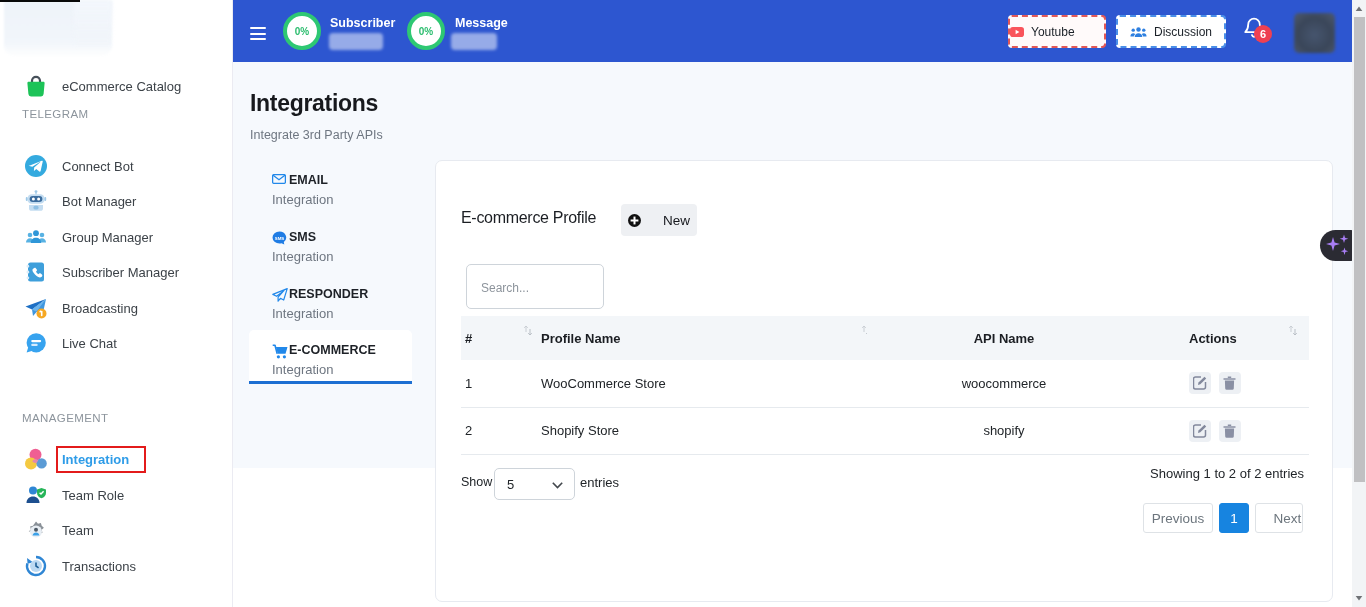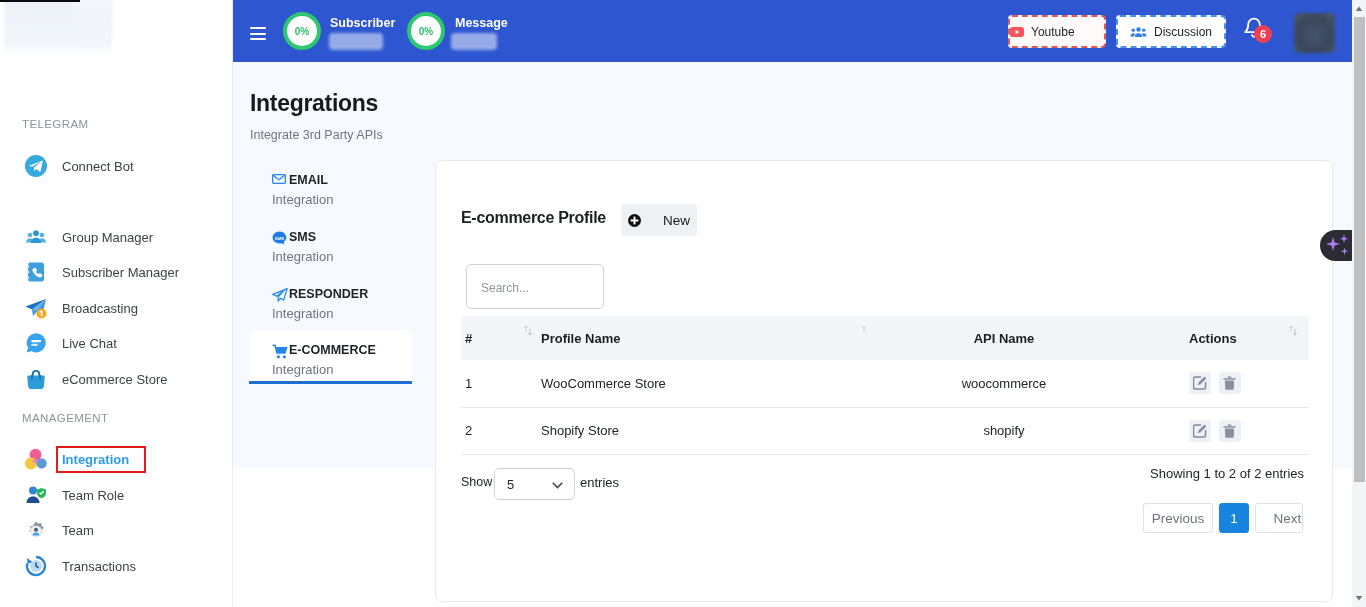--- a/index.html
+++ b/index.html
@@ -40,21 +40,21 @@
 .smi { position:absolute; left:39px; width:160px; }
 .smi .t { position:absolute; left:17px; top:1px; font-size:12.5px; font-weight:bold; color:#1d2127; white-space:nowrap;}
 .smi .s { position:absolute; left:0px; top:20px; font-size:13px; color:#6e7681; }
 .smi svg { position:absolute; left:0px; top:2px; }
 #activebox { left:16px; top:268px; width:163px; height:53px; background:#fff; border-radius:5px 5px 0 0; }
 #activeline { left:16px; top:319px; width:163px; height:2.5px; background:#1d6fd2; }
 
 
 #card { left:202px; top:98px; width:898px; height:442px; background:#fff;
   border:1px solid #e7eaf0; border-radius:7px; }
-#cardtitle { position:absolute; left:25px; top:48px; font-size:16px; letter-spacing:-0.3px; font-weight:bold; color:#1b1e23; }
+#cardtitle { position:absolute; left:25px; top:48px; font-size:16px; letter-spacing:-0.3px; font-weight:normal; color:#1b1e23; }
 #newbtn { position:absolute; left:185px; top:43px; width:76px; height:32px; background:#eef0f3;
   border-radius:4px; display:flex; align-items:center; justify-content:center; gap:22px;
   font-size:13.5px; color:#16181d; }
 #search { position:absolute; left:30px; top:103px; width:138px; height:45px; border:1px solid #ced4da;
   border-radius:5px; background:#fff; }
 #search span { position:absolute; left:14px; top:16px; font-size:12px; color:#8d949c; }
 
 table.tbl { position:absolute; left:25px; top:155px; width:848px; border-collapse:collapse; }
 .tbl th { background:#f3f6f9; font-size:13px; font-weight:bold; color:#1b1e23; text-align:left;
   height:44px; padding:0 0 0 4px; position:relative; }
@@ -78,30 +78,52 @@
 .sarrow { position:absolute; left:3px; width:8px; height:8px; }
 
 #floatbtn { left:1320px; top:230px; width:46px; height:31px; border-radius:16px; background:#2b2b33; z-index:7; }
 </style>
 </head>
 <body>
 <div class="abs" id="sidebar">
   <div class="abs logoblob1"></div>
   <div class="abs logoblob2"></div>
 
-  <div class="sec" style="top:118px">TELEGRAM</div>
+  <div class="mi" style="top:74px">
+    <svg width="24" height="24" viewBox="0 0 24 24">
+        <path d="M8 10.5 V6.8 a4 4 0 0 1 8 0 V10.5" fill="none" stroke="#47505a" stroke-width="2.2"></path>
+        <path d="M4.6 7.8 h14.8 c.8 0 1.3.6 1.2 1.4 l-1 10.8 a2.6 2.6 0 0 1 -2.6 2.4 H7 a2.6 2.6 0 0 1 -2.6 -2.4 L3.4 9.2 c-.1-.8.4-1.4 1.2-1.4z" fill="#1dc358"></path>
+      </svg>
+    <span>eCommerce Catalog</span>
+  </div>
+  <div class="sec" style="top:108px">TELEGRAM</div>
 
   <div class="mi" style="top:154px">
     <svg width="24" height="24" viewBox="0 0 24 24">
         <circle cx="12" cy="12" r="11" fill="#34aadf"></circle>
         <path d="M5.2 11.7 L17.8 6.7 c.6-.25 1.1.15.9.95 L16.6 17 c-.15.7-.6.85-1.2.5 L12.2 15 l-1.6 1.6 c-.2.2-.4.3-.7.3 l.25-3.3 6-5.4 c.3-.25-.05-.4-.4-.2 L8.3 12.8 5.4 11.9 c-.65-.2-.65-.65-.2-.85 z" fill="#fff"></path>
       </svg>
     <span>Connect Bot</span>
   </div>
 
+  <div class="mi" style="top:189px">
+    <svg width="24" height="24" viewBox="0 0 24 24">
+        <circle cx="12" cy="2.6" r="1.4" fill="#9ec9e8"></circle>
+        <rect x="11.4" y="3.4" width="1.2" height="2.2" fill="#9ec9e8"></rect>
+        <rect x="3.4" y="5.2" width="17.2" height="9.6" rx="4.4" fill="#c4ddf1"></rect>
+        <rect x="5.6" y="7" width="12.8" height="6" rx="3" fill="#3c6d9e"></rect>
+        <circle cx="9.4" cy="10" r="1.5" fill="#fff"></circle>
+        <circle cx="14.6" cy="10" r="1.5" fill="#fff"></circle>
+        <rect x="1.8" y="8" width="1.8" height="4" rx="0.9" fill="#9ec9e8"></rect>
+        <rect x="20.4" y="8" width="1.8" height="4" rx="0.9" fill="#9ec9e8"></rect>
+        <path d="M5 16 h14 v3.2 a2.6 2.6 0 0 1 -2.6 2.6 H7.6 A2.6 2.6 0 0 1 5 19.2 z" fill="#c4ddf1"></path>
+        <rect x="9.4" y="16.8" width="5.2" height="3.6" rx="1.6" fill="#8fc0e4"></rect>
+      </svg>
+    <span>Bot Manager</span>
+  </div>
 
   <div class="mi" style="top:225px">
     <svg width="24" height="24" viewBox="0 0 24 24">
         <g fill="#58b2e3">
           <circle cx="6" cy="10" r="2.3"></circle>
           <path d="M2 17.5 c0-2.6 1.8-4.2 4-4.2 s4 1.6 4 4.2 z"></path>
           <circle cx="18" cy="10" r="2.3"></circle>
           <path d="M14 17.5 c0-2.6 1.8-4.2 4-4.2 s4 1.6 4 4.2 z"></path>
         </g>
         <g fill="#2f97d8">
@@ -139,28 +161,20 @@
         <path d="M22 3 L8 13.5 l1 6.5 3.5-4.2 6 3.2 z" fill="#3f97e0"></path>
         <path d="M22 3 L9 20 l3.5-4.2 z" fill="#1a5da8"></path>
         <path d="M22 3 L8 13.5 l4.5 2.3 z" fill="#6cb4ec"></path>
         <circle cx="17.5" cy="17.5" r="5" fill="#f6a823"></circle>
         <rect x="16.9" y="14.8" width="1.6" height="5.4" rx="0.8" fill="#fff"></rect>
         <path d="M15.6 16.3 l1.5-1.5" stroke="#fff" stroke-width="1.4"></path>
       </svg>
     <span>Broadcasting</span>
   </div>
 
-  <div class="mi" style="top:367px">
-    <svg width="24" height="24" viewBox="0 0 24 24">
-        <path d="M7.8 10 V7 a3.2 3.2 0 0 1 6.4 0 v3" fill="none" stroke="#1b6fa8" stroke-width="1.8" transform="translate(1 0)"></path>
-        <path d="M4.6 8.4 h14.8 c.9 0 1.5.7 1.4 1.6 l-.9 9.6 a2.8 2.8 0 0 1 -2.8 2.5 H7 a2.8 2.8 0 0 1 -2.8 -2.5 L3.2 10 c-.1-.9.5-1.6 1.4-1.6z" fill="#2b9cd8"></path>
-        <path d="M8 8.4 v3.2 m8-3.2 v3.2" stroke="#1b6fa8" stroke-width="1.8" stroke-linecap="round"></path>
-      </svg>
-    <span>eCommerce Store</span>
-  </div>
   <div class="sec" style="top:412px">MANAGEMENT</div>
 
   <div class="mi" style="top:447px">
     <svg width="26" height="26" viewBox="0 0 26 26">
         <circle cx="11.5" cy="7.8" r="6" fill="#ef5f93"></circle>
         <circle cx="7" cy="16.4" r="6" fill="#f4c941"></circle>
         <circle cx="17.6" cy="16.4" r="5.2" fill="#5b9bd5"></circle>
         <path d="M11.5 12 a6 6 0 0 0 -3.4 2.2 6 6 0 0 0 4.6 1.9 5.2 5.2 0 0 1 1.6 -2.6 6 6 0 0 0 -2.8 -1.5z" fill="#e08aae"></path>
       </svg>
     <span style="color:#2e9ce8;font-weight:bold;">Integration</span>

